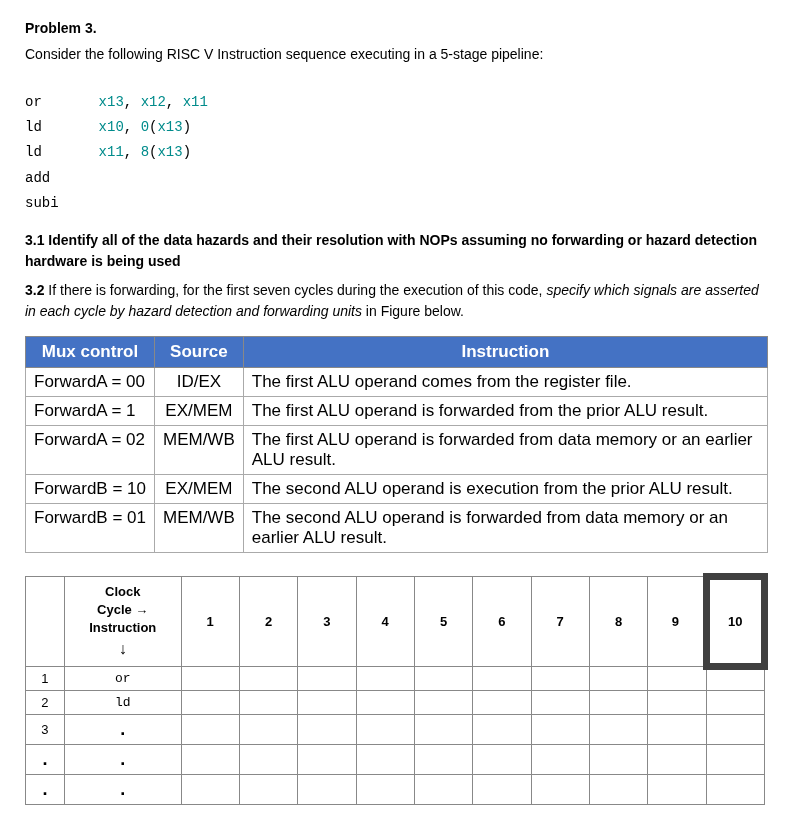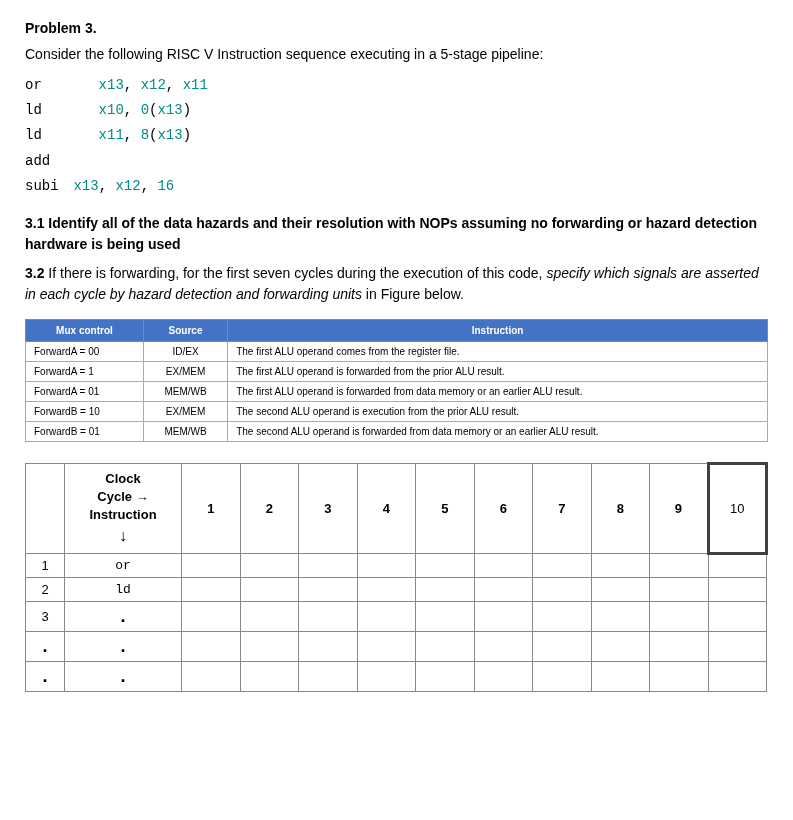--- a/index.html
+++ b/index.html
@@ -10,21 +10,21 @@
       color: #000;
       padding: 20px 25px;
       width: 793px;
       min-height: 820px;
     }
     .problem-title {
       font-weight: bold;
       margin-bottom: 8px;
     }
     .intro-text {
-      margin-bottom: 8px;
+      margin-bottom: 25px;
       line-height: 1.5;
     }
     .code-block {
       font-family: 'Courier New', monospace;
       margin-bottom: 14px;
       line-height: 1.8;
     }
     .code-line {
       display: flex;
       align-items: baseline;
@@ -48,21 +48,21 @@
     .section-3-2 {
       margin-bottom: 14px;
       line-height: 1.5;
     }
 
     
     .mux-table {
       width: 100%;
       border-collapse: collapse;
       margin-bottom: 20px;
-      font-size: 10px;
+      font-size: 17px;
     }
     .mux-table th {
       background-color: #4472C4;
       color: #fff;
       padding: 5px 8px;
       border: 1px solid #888;
       text-align: center;
     }
     .mux-table td {
       padding: 4px 8px;
@@ -122,21 +122,20 @@
   </div>
   <div class="code-line">
     <span class="code-keyword">ld</span>
     <span>&nbsp;&nbsp;&nbsp;&nbsp;<span class="code-register">x11</span>, <span class="code-number">8</span>(<span class="code-register">x13</span>)</span>
   </div>
   <div class="code-line">
     <span class="code-keyword">add</span>
   </div>
   <div class="code-line">
     <span class="code-keyword">subi</span>
-    <span>&nbsp;<span class="code-register">x13</span>, <span class="code-register">x12</span>, <span class="code-number">16</span></span>
   </div>
 </div>
 
 <p class="section-title">
   <span>3.1</span> <span>Identify all of the data hazards and their resolution with NOPs assuming no forwarding or hazard detection hardware is being used</span>
 </p>
 
 <p class="section-3-2">
   <strong>3.2</strong>
   <span>If there is forwarding, for the first seven cycles during the execution of this code, </span><em>specify which signals are asserted in each cycle by hazard detection and forwarding units</em><span> in Figure below.</span>
@@ -155,21 +154,21 @@
       <td>ForwardA = 00</td>
       <td>ID/EX</td>
       <td>The first ALU operand comes from the register file.</td>
     </tr>
     <tr>
       <td>ForwardA = 1</td>
       <td>EX/MEM</td>
       <td>The first ALU operand is forwarded from the prior ALU result.</td>
     </tr>
     <tr>
-      <td>ForwardA = 01</td>
+      <td>ForwardA = 02</td>
       <td>MEM/WB</td>
       <td>The first ALU operand is forwarded from data memory or an earlier ALU result.</td>
     </tr>
     <tr>
       <td>ForwardB = 10</td>
       <td>EX/MEM</td>
       <td>The second ALU operand is execution from the prior ALU result.</td>
     </tr>
     <tr>
       <td>ForwardB = 01</td>
@@ -191,21 +190,21 @@
       </th>
       <th style="border:1px solid #888; width:45px; text-align:center; font-weight:bold;">1</th>
       <th style="border:1px solid #888; width:45px; text-align:center; font-weight:bold;">2</th>
       <th style="border:1px solid #888; width:45px; text-align:center; font-weight:bold;">3</th>
       <th style="border:1px solid #888; width:45px; text-align:center; font-weight:bold;">4</th>
       <th style="border:1px solid #888; width:45px; text-align:center; font-weight:bold;">5</th>
       <th style="border:1px solid #888; width:45px; text-align:center; font-weight:bold;">6</th>
       <th style="border:1px solid #888; width:45px; text-align:center; font-weight:bold;">7</th>
       <th style="border:1px solid #888; width:45px; text-align:center; font-weight:bold;">8</th>
       <th style="border:1px solid #888; width:45px; text-align:center; font-weight:bold;">9</th>
-      <th style="border:3px solid #404040; width:45px; text-align:center; font-weight:normal;">10</th>
+      <th style="border:7px solid #404040; width:45px; text-align:center; font-weight:bold;">10</th>
     </tr>
   </thead>
   <tbody>
     <tr>
       <td style="border:1px solid #888; text-align:center; padding:4px;">1</td>
       <td style="border:1px solid #888; text-align:center; padding:4px; font-family:'Courier New',monospace;">or</td>
       <td style="border:1px solid #888; padding:4px;"></td>
       <td style="border:1px solid #888; padding:4px;"></td>
       <td style="border:1px solid #888; padding:4px;"></td>
       <td style="border:1px solid #888; padding:4px;"></td>

